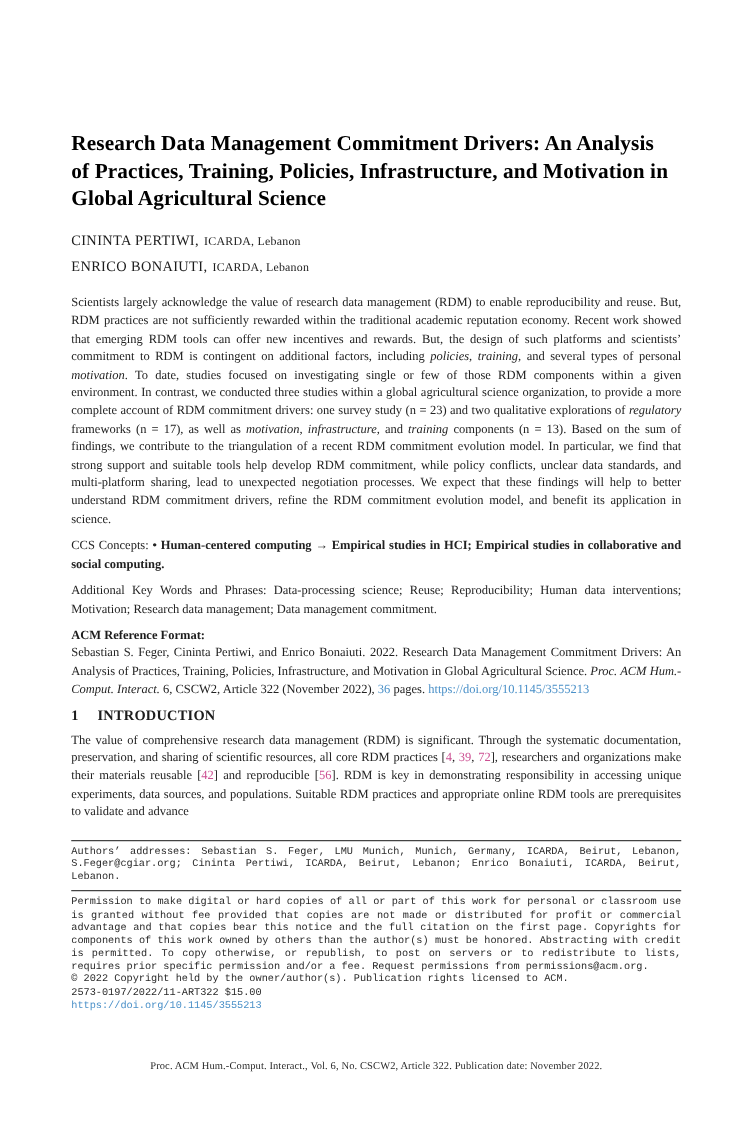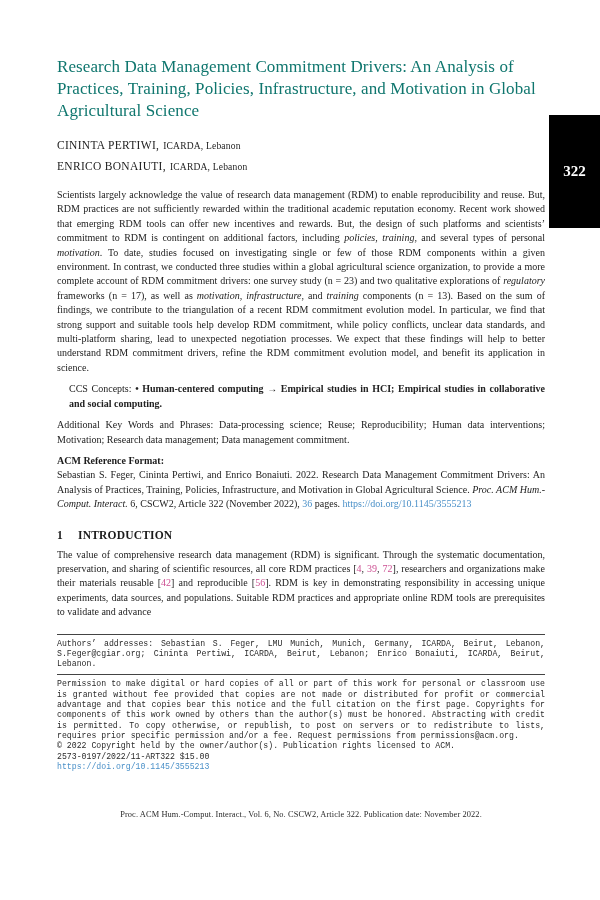--- a/index.html
+++ b/index.html
@@ -18,45 +18,45 @@
     font-family:"Liberation Serif", serif;
     color:var(--ink);
     overflow:hidden;
   }
   .content{
     position:absolute;
     left:57px;top:0;
     width:488px;
   }
   .title{
-    margin-top:56px;
+    margin-top:104px;
     font-size:17px;
     line-height:22px;
-    font-weight:normal;
+    font-weight:bold;
     letter-spacing:0.1px;
-    color:#0f766e;
+    color:#000000;
     width:482px;
   }
   .authors{margin-top:13px;}
   .author-line{line-height:17.5px;white-space:nowrap;}
   .author-name{font-size:11.5px;letter-spacing:0.3px;}
   .author-affiliation{font-size:9.5px;letter-spacing:0.2px;}
   .para{
     font-size:10px;
     line-height:14.4px;
     text-align:justify;
     color:#222;
   }
   .abstract{margin-top:12px;}
-  .ccs{margin-top:7px;margin-left:12px;}
+  .ccs{margin-top:7px;}
   .keywords{margin-top:7px;}
   .ref-block{margin-top:7px;}
   .ref-heading{font-size:10px;line-height:14.4px;font-weight:bold;}
   .section-heading{
-    margin-top:17px;
+    margin-top:7px;
     font-size:11.5px;
     font-weight:bold;
     letter-spacing:0.2px;
   }
   .section-number{display:inline-block;margin-right:15px;}
   .intro-para{margin-top:7px;}
   .footnote-area{margin-top:14px;}
   .footnote-rule{
     border:none;
     border-top:1px solid #444;
@@ -93,23 +93,20 @@
   .seg-i{font-style:italic;margin-top:28px;}
   .seg-b{font-weight:bold;}
   .seg-link{color:var(--link);}
   .seg-cite{color:var(--cite);}
 </style>
 </head>
 <body>
 
 <div class="page">
 
-  <div class="article-tab">
-    <span>322</span>
-  </div>
 
   <div class="content">
 
     <div class="title">Research Data Management Commitment Drivers: An Analysis of Practices, Training, Policies, Infrastructure, and Motivation in Global Agricultural Science</div>
 
     <div class="authors">
       <div class="author-line">
         <span class="author-name">CININTA PERTIWI,</span>
         <span class="author-affiliation">ICARDA, Lebanon</span>
       </div>

